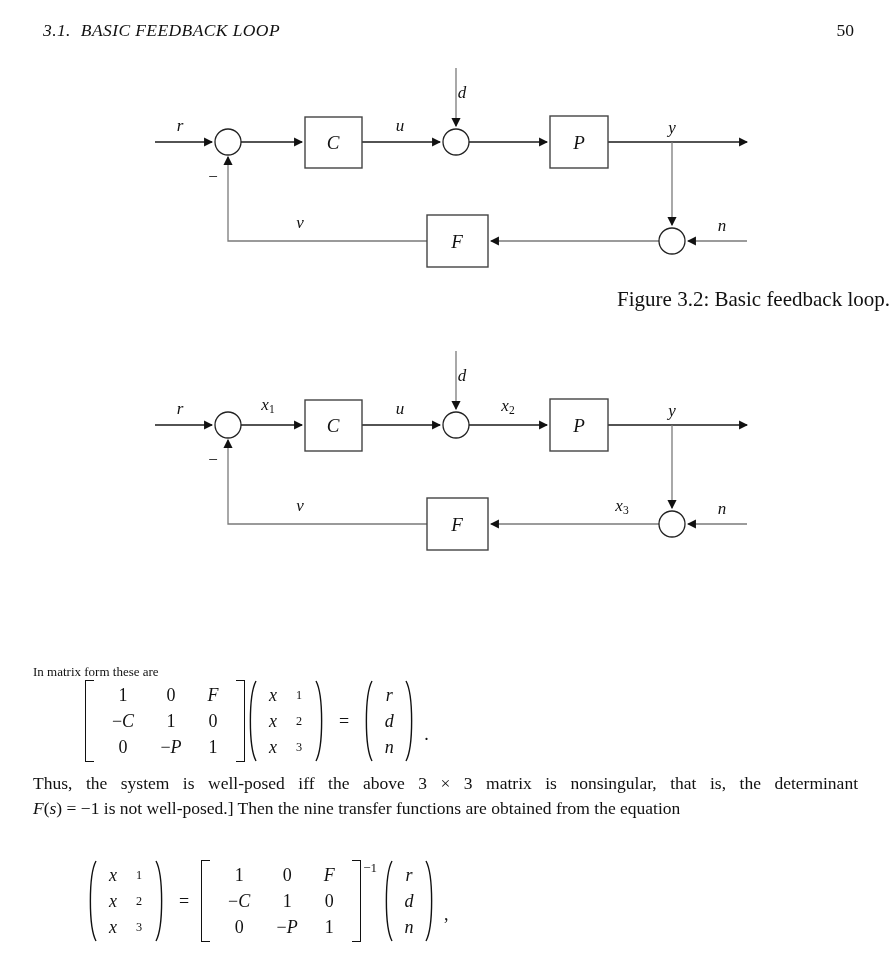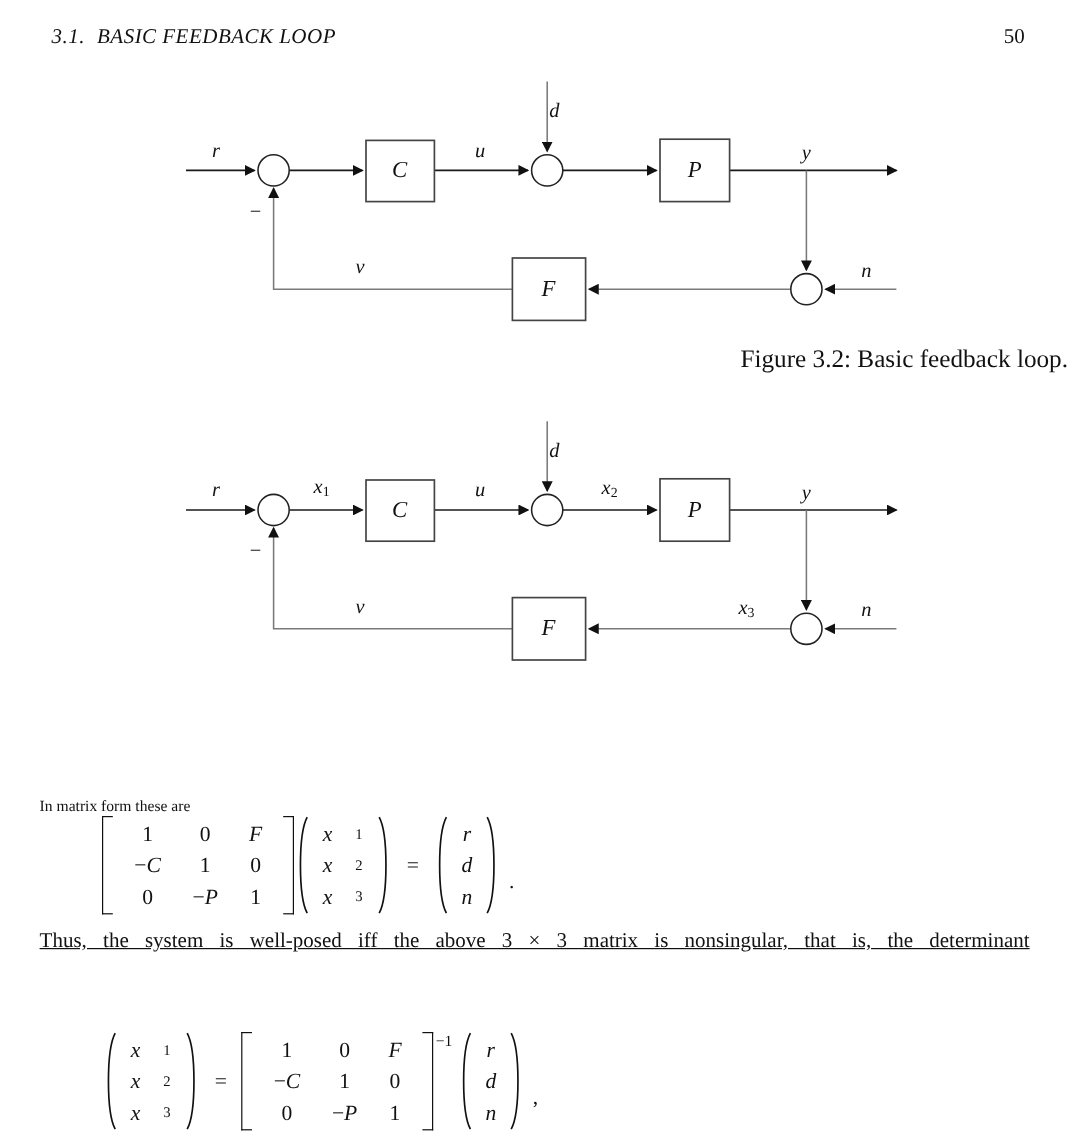--- a/index.html
+++ b/index.html
@@ -16,21 +16,21 @@
   .flabel{position:absolute;transform:translate(-50%,-50%);font-style:italic;
           font-size:17px;white-space:nowrap;line-height:1;}
   .blabel{position:absolute;transform:translate(-50%,-50%);font-style:italic;
           font-size:19px;line-height:1;}
   .caption{position:absolute;left:0;width:890px;text-align:right;font-size:21px;}
   
   .intro{position:absolute;left:33px;top:646px;font-size:13px;margin-top:18px;}
   .para{position:absolute;left:33px;top:771px;width:825px;font-size:17.5px;
         line-height:24.6px;}
   .para .line{text-align:justify;}
-  .para .line.fill{text-align-last:justify;text-decoration:underline;}
+  .para .line.fill{text-align-last:justify;}
   
   .mi{font-style:italic;}
   .msub{font-style:normal;font-size:68%;vertical-align:-0.22em;}
   .eq{position:absolute;display:flex;align-items:center;font-size:18px;}
   .mgrid{display:grid;grid-template-columns:48px 48px 36px;margin:0 5px;}
   .mgrid span{display:flex;align-items:center;justify-content:center;height:26px;}
   .vcol{display:flex;flex-direction:column;margin:0 2px;}
   .vcol span{display:flex;align-items:center;justify-content:center;height:26px;min-width:26px;}
   .brk{width:9px;height:82px;box-sizing:border-box;}
   .lbrk{border-left:1.7px solid #111;border-top:1.7px solid #111;border-bottom:1.7px solid #111;}
@@ -200,20 +200,21 @@
         </span>
     </div>
     <svg class="paren" width="13" height="86" viewBox="0 0 13 86">
         <path d="M2,3 C9.5,17 9.5,69 2,83" stroke="#111" fill="none" stroke-width="1.4"></path>
       </svg>
     <div class="punct">.</div>
   </div>
 
   <div class="para">
     <div class="line fill">Thus, the system is well-posed iff the above 3 × 3 matrix is nonsingular, that is, the determinant</div>
+    <div class="line"><span class="mi">F</span><span>(</span><span class="mi">s</span><span>) = −1 is not well-posed.] Then the nine transfer functions are obtained from the equation</span></div>
   </div>
 
   <div class="eq" style="left:85px;top:858px;">
     <svg class="paren" width="13" height="86" viewBox="0 0 13 86">
         <path d="M11,3 C3.5,17 3.5,69 11,83" stroke="#111" fill="none" stroke-width="1.4"></path>
       </svg>
     <div class="vcol">
       <span>
           <span class="mi">x</span>
           <span class="msub">1</span>

